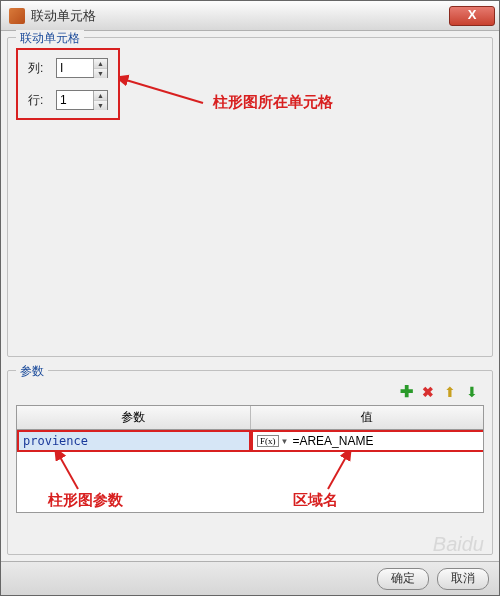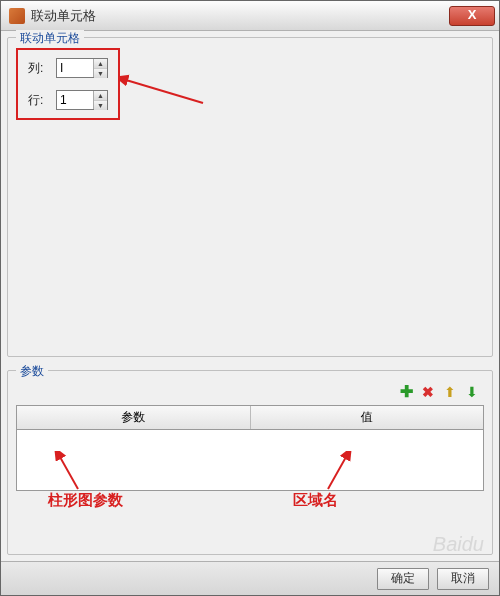--- a/index.html
+++ b/index.html
@@ -151,21 +151,21 @@
 .footer {
   height: 34px;
   background: linear-gradient(#eaeaea,#d6d6d6);
   border-top: 1px solid #b0b0b0;
   display: flex; justify-content: flex-end; align-items: center;
   gap: 8px; padding: 0 10px;
 }
 .btn {
   min-width: 52px; height: 22px;
   background: linear-gradient(#fafafa,#dcdcdc);
-  border: 1px solid #888; border-radius: 1px;
+  border: 1px solid #888; border-radius: 10px;
   font-size: 12px; cursor: pointer;
   color: #333;
 }
 .watermark {
   position: absolute;
   right: 16px; bottom: 40px;
   color: rgba(200,200,200,0.6);
   font-size: 20px; font-style: italic;
   pointer-events: none;
 }
@@ -210,36 +210,47 @@
       </div>
 
       <svg class="arrow" style="left:110px; top:30px;" width="90" height="40">
         <defs>
             <marker id="ah1" markerWidth="8" markerHeight="8" refX="1" refY="3" orient="auto">
               <path d="M0,0 L0,6 L7,3 z" fill="#d82020"></path>
             </marker>
           </defs>
         <line x1="85" y1="35" x2="8" y2="12" stroke="#d82020" stroke-width="2" marker-end="url(#ah1)"></line>
       </svg>
+      <div class="annotation" style="left:205px; top:55px;">柱形图所在单元格</div>
     </div>
 
     <div class="fieldset fs-params">
       <div class="fieldset-title">参数</div>
 
       <div class="toolbar">
         <span class="tool-icon plus">✚</span>
         <span class="tool-icon cross">✖</span>
         <span class="tool-icon arrow-up">⬆</span>
         <span class="tool-icon arrow-down">⬇</span>
       </div>
 
       <div class="param-table">
         <div class="param-header">
           <div>参数</div>
           <div>值</div>
+        </div>
+        <div class="param-row">
+          <div class="param-cell name-cell redbox">
+            <span>provience</span>
+          </div>
+          <div class="param-cell redbox">
+            <span class="fx-badge">F(x)</span>
+            <span class="fx-dd">▼</span>
+            <span class="value-text">=AREA_NAME</span>
+          </div>
         </div>
         <div class="param-blank"></div>
       </div>
 
       <svg class="arrow" style="left:40px; top:80px;" width="50" height="40">
         <defs>
             <marker id="ah2" markerWidth="8" markerHeight="8" refX="1" refY="3" orient="auto">
               <path d="M0,0 L0,6 L7,3 z" fill="#d82020"></path>
             </marker>
           </defs>

